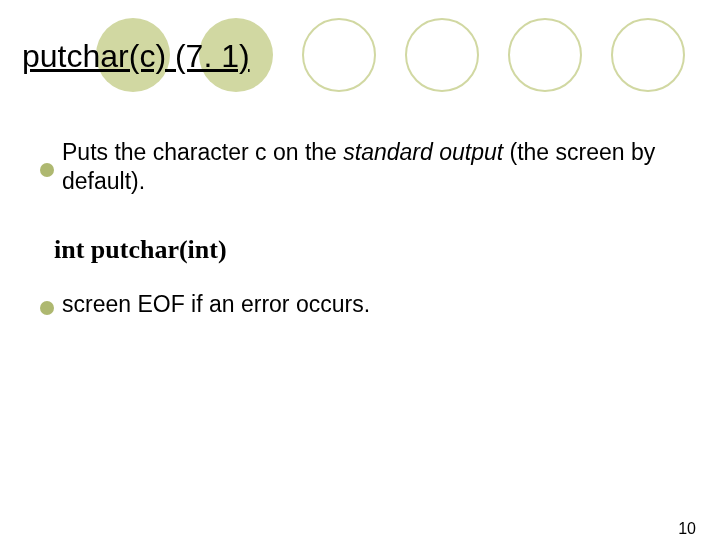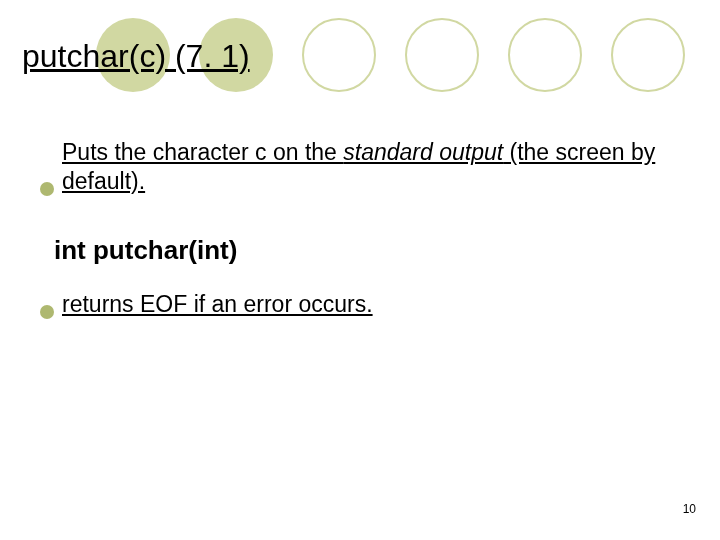--- a/index.html
+++ b/index.html
@@ -49,50 +49,49 @@
     position: absolute;
     left: 40px;
     top: 138px;
     width: 620px;
     font-size: 23px;
     line-height: 1.25;
   }
 
   .bullet-row {
     display: flex;
-    align-items: flex-end;
+    align-items: center;
     margin-bottom: 4px;
-    text-decoration: underline;
   }
   .bullet {
     flex: 0 0 auto;
     width: 14px;
     height: 14px;
     border-radius: 50%;
     background: #aeb870;
     margin-right: 8px;
     margin-top: 7px;
   }
   .bline {
     flex: 1 1 auto;
   }
   .italic { font-style: italic; }
 
   .code {
     margin: 38px 0 24px 14px;
-    font-family: Liberation Sans, sans-serif;
+    font-family: Liberation Serif, serif;
     font-size: 26px;
     font-weight: bold;
   }
 
   .page-num {
     position: absolute;
     right: 24px;
-    bottom: 24px;
-    font-size: 12px;
+    bottom: 2px;
+    font-size: 16px;
   }
 </style>
 </head>
 <body>
 
 <div class="circles">
   <div class="circle c1"></div>
   <div class="circle c2"></div>
   <div class="circle c3"></div>
   <div class="circle c4"></div>
@@ -109,18 +108,18 @@
     <div class="bline">
       <span>Puts the character c on the </span><span class="italic">standard output</span><span> (the screen by default).</span>
     </div>
   </div>
 
   <div class="code">int putchar(int)</div>
 
 
   <div class="bullet-row">
     <div class="bullet"></div>
-    <div class="bline">returns EOF if an error occurs.</div>
+    <div class="bline">screen EOF if an error occurs.</div>
   </div>
 
 </div>
 
 <div class="page-num">10</div>
 
 </body></html>

